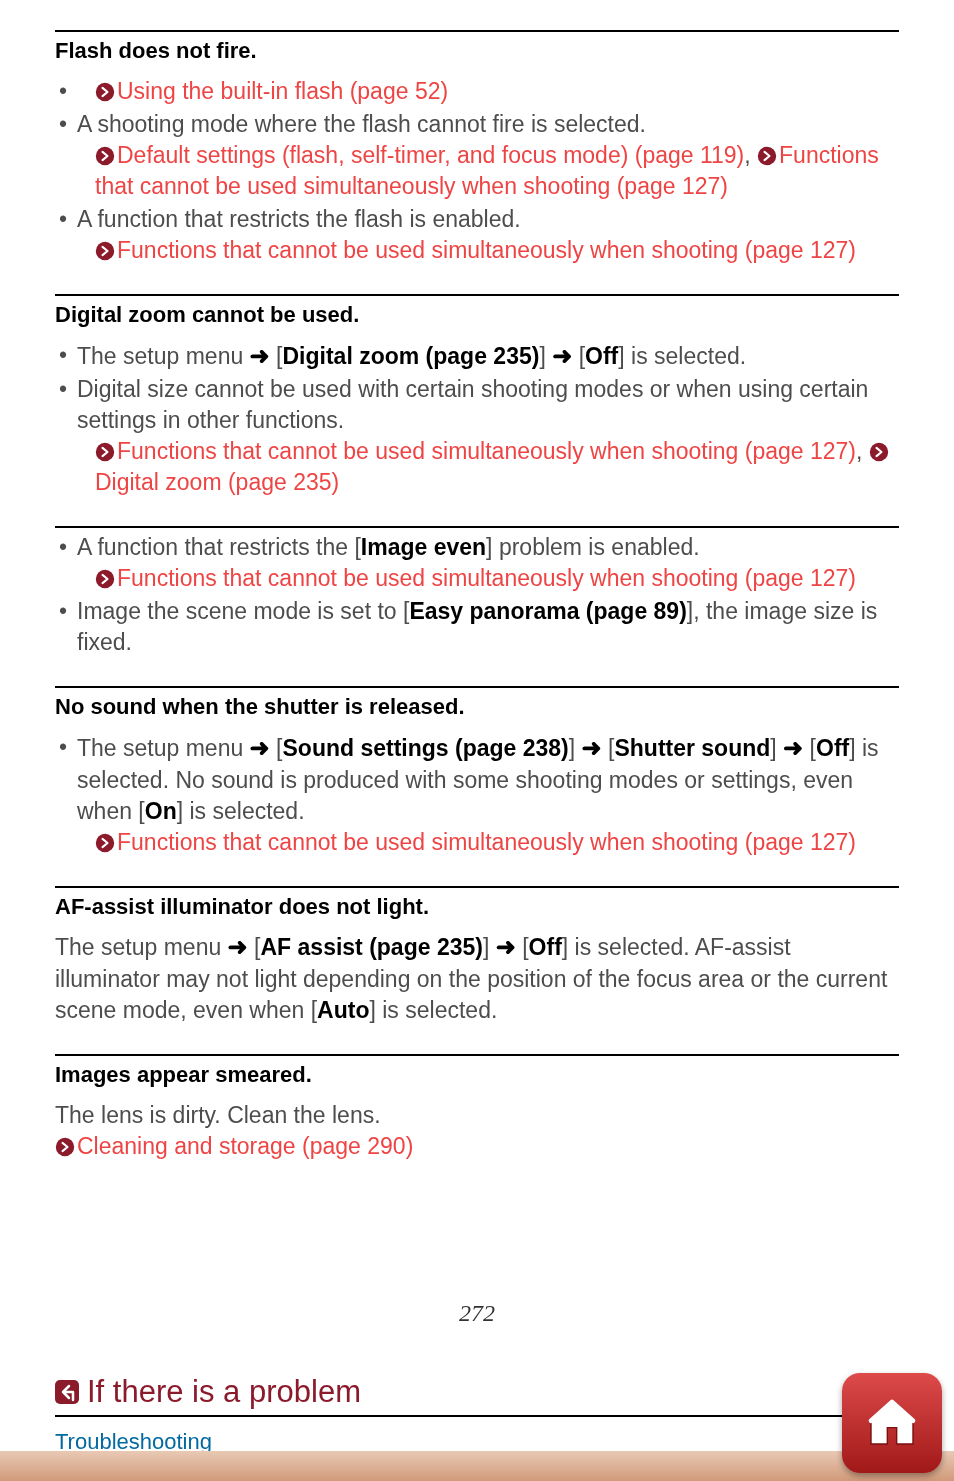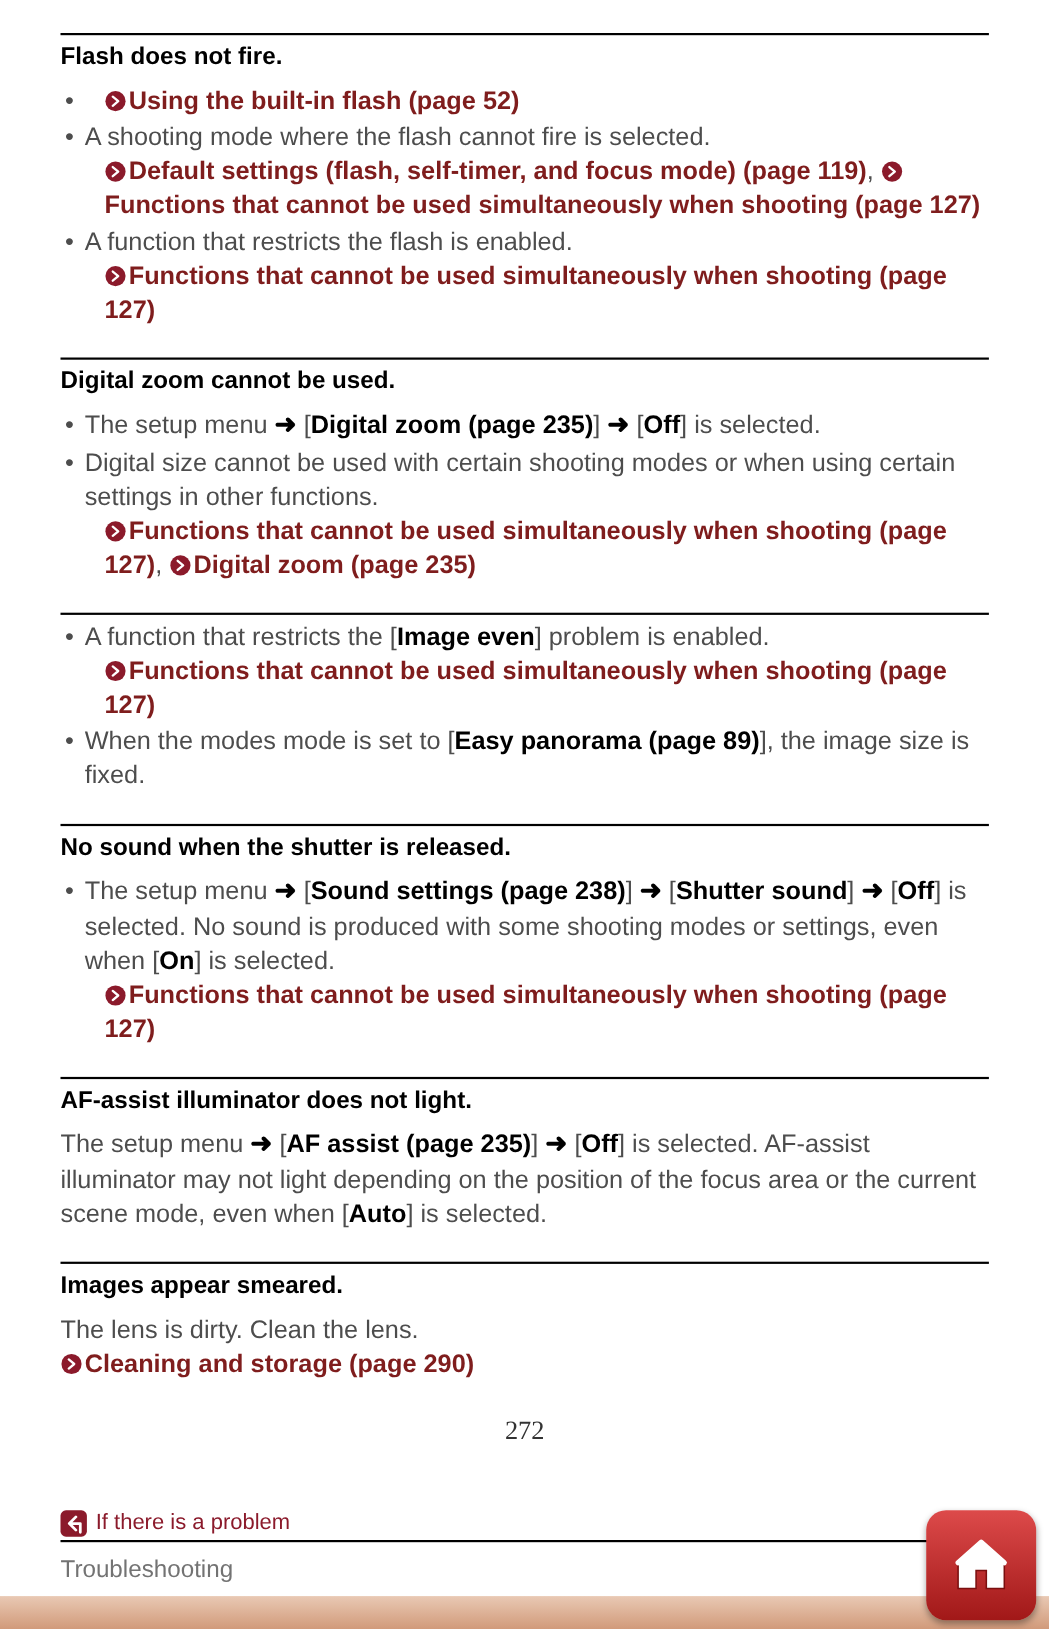--- a/index.html
+++ b/index.html
@@ -18,62 +18,63 @@
   .rule { border-top: 2px solid #000; margin-bottom: 4px; }
   .heading {
     font-weight: 700;
     color: #000;
     font-size: 22px;
     margin-bottom: 10px;
   }
   ul { list-style: none; padding-left: 4px; }
   li { position: relative; padding-left: 18px; margin-bottom: 2px; }
   li::before { content: "•"; position: absolute; left: 0; top: 0; color: #4d4d4d; }
-  .link { color: #7f1d1d; font-weight: bold; }
+  .link { color: #ef4444; }
   .bold { font-weight: 700; color: #000; }
   .arrow-icon {
     display: inline-block;
     width: 20px; height: 20px;
     vertical-align: -3px;
     margin-right: 2px;
   }
   .arrow-icon svg { width: 100%; height: 100%; display: block; }
   .menu-arrow {
     font-family: Arial, sans-serif;
     font-weight: 700;
     color: #000;
     font-size: 24px;
   }
   .sub { padding-left: 18px; }
   .pagenum {
     text-align: center;
+    font-style: italic;
     font-family: Georgia, serif;
     font-size: 24px;
     color: #333;
     position: absolute;
     left: 0; right: 0;
-    bottom: 164px;
+    bottom: 152px;
   }
   .footer {
     position: absolute;
     left: 0; right: 0; bottom: 0;
     height: 110px;
     padding: 0 55px;
   }
   .footer-top {
     color: #8b1a2b;
-    font-size: 20px;
+    font-size: 31px;
     display: flex;
     align-items: center;
     gap: 8px;
     margin-bottom: 2px;
   }
   .footer-line { border-top: 2px solid #000; }
   .footer-sub {
-    color: #737373;
+    color: #0369a1;
     font-size: 22px;
     margin-top: 10px;
   }
   .footer-bar {
     position: absolute;
     left: 0; right: 0; bottom: 0;
     height: 30px;
     background: linear-gradient(#e9c9b4, #d19a7a);
   }
   .home-btn {
@@ -135,21 +136,21 @@
               </svg></span><span class="link">Digital zoom (page 235)</span></div></li>
       </ul>
     </div>
     <div class="section">
       <div class="rule"></div>
       <ul>
         <li><span>A function that restricts the [</span><span class="bold">Image even</span><span>] problem is enabled.</span><div class="sub"><span class="arrow-icon"><svg viewBox="0 0 24 24">
                 <circle cx="12" cy="12" r="11" fill="#8b1a2b"></circle>
                 <path d="M9 7 L15 12 L9 17" stroke="#fff" stroke-width="2.5" fill="none" stroke-linecap="round" stroke-linejoin="round"></path>
               </svg></span><span class="link">Functions that cannot be used simultaneously when shooting (page 127)</span></div></li>
-        <li><span>When the modes mode is set to [</span><span class="bold">Easy panorama (page 89)</span><span>], the image size is fixed.</span></li>
+        <li><span>Image the scene mode is set to [</span><span class="bold">Easy panorama (page 89)</span><span>], the image size is fixed.</span></li>
       </ul>
     </div>
     <div class="section">
       <div class="rule"></div>
       <div class="heading">No sound when the shutter is released.</div>
       <ul>
         <li><span>The setup menu </span><span class="menu-arrow">➜</span> <span>[</span><span class="bold">Sound settings (page 238)</span><span>] </span><span class="menu-arrow">➜</span><span> [</span><span class="bold">Shutter sound</span><span>] </span><span class="menu-arrow">➜</span><span> [</span><span class="bold">Off</span><span>]</span><span> is selected. No sound is produced with some shooting modes or settings, even when [</span><span class="bold">On</span><span>] is selected.</span><div class="sub"><span class="arrow-icon"><svg viewBox="0 0 24 24">
                 <circle cx="12" cy="12" r="11" fill="#8b1a2b"></circle>
                 <path d="M9 7 L15 12 L9 17" stroke="#fff" stroke-width="2.5" fill="none" stroke-linecap="round" stroke-linejoin="round"></path>
               </svg></span><span class="link">Functions that cannot be used simultaneously when shooting (page 127)</span></div></li>

